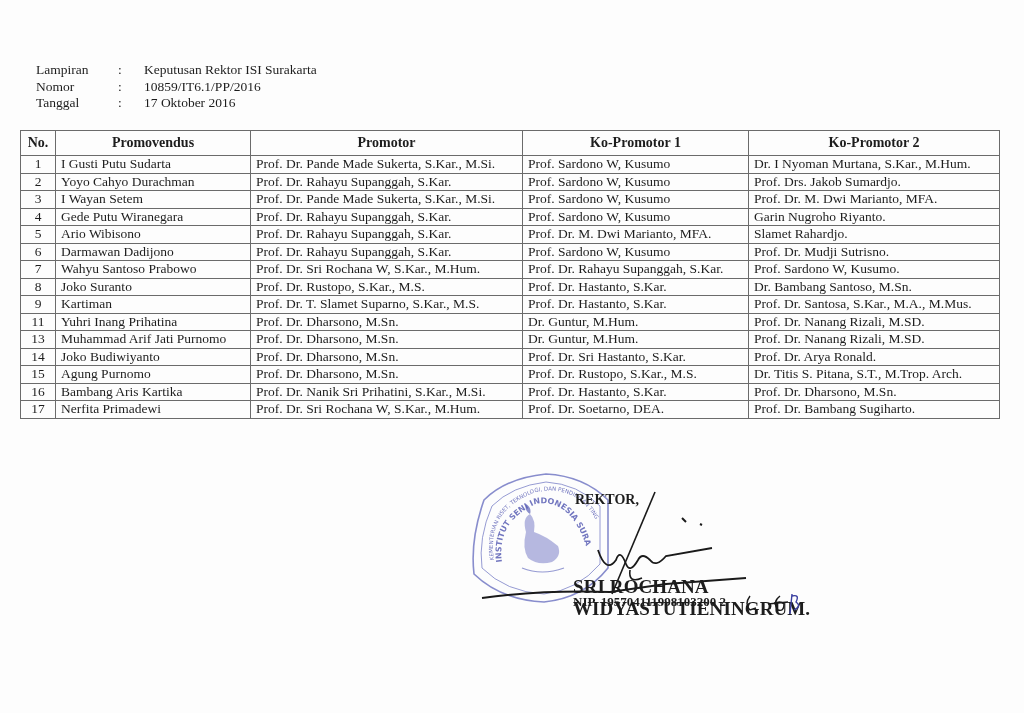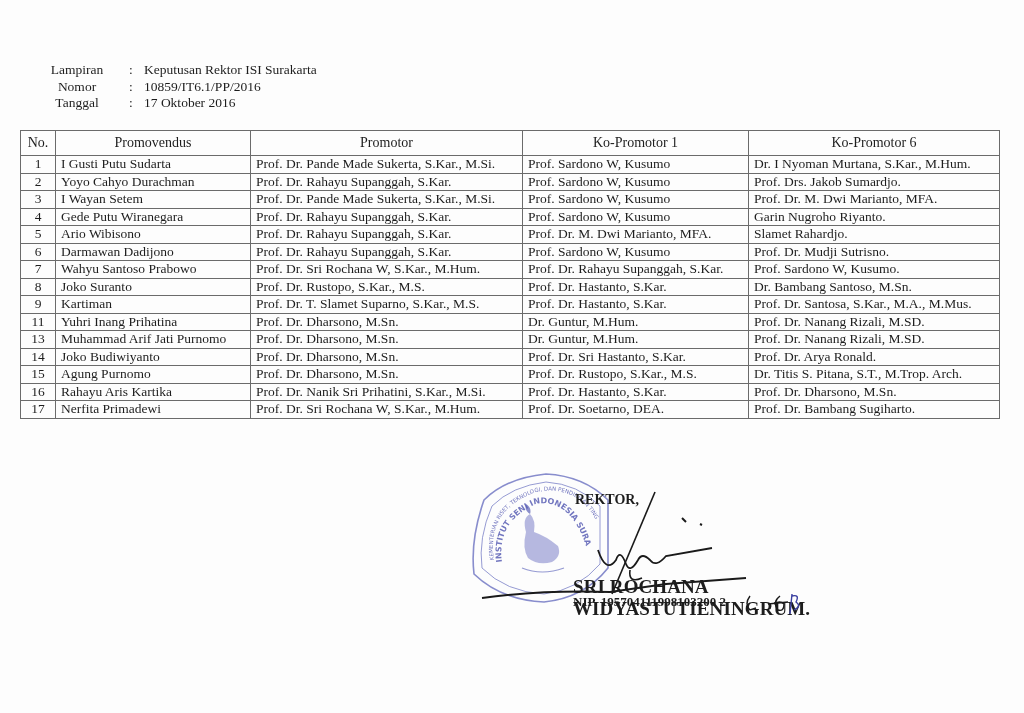--- a/index.html
+++ b/index.html
@@ -18,21 +18,20 @@
     }
     .header-meta {
       position: absolute;
       left: 36px;
       top: 62px;
       font-size: 13.5px;
       line-height: 16.5px;
     }
     .meta-row {
       display: flex;
-      text-align: center;
     }
     .meta-label {
       width: 82px;
     }
     .meta-colon {
       width: 26px;
     }
     table.main-table {
       position: absolute;
       left: 20px;
@@ -45,21 +44,21 @@
     table.main-table th,
     table.main-table td {
       border: 1px solid #6b6b6b;
       padding: 0 5px;
       white-space: nowrap;
       overflow: hidden;
       line-height: 16.5px;
       height: 16.5px;
     }
     table.main-table th {
-      font-weight: normal;
+      font-weight: bold;
       height: 24px;
       text-align: center;
       font-size: 14px;
     }
     table.main-table td.col-no {
       text-align: center;
       padding: 0;
     }
     col.c-no { width: 35px; }
     col.c-promovendus { width: 195px; }
@@ -146,21 +145,21 @@
       <col class="c-promotor">
       <col class="c-ko1">
       <col class="c-ko2">
   </colgroup>
   <thead>
     <tr>
       <th>No.</th>
       <th>Promovendus</th>
       <th>Promotor</th>
       <th>Ko-Promotor 1</th>
-      <th>Ko-Promotor 6</th>
+      <th>Ko-Promotor 2</th>
     </tr>
   </thead>
   <tbody id="table-body">
   <tr>
         <td class="col-no">1</td>
         <td>I Gusti Putu Sudarta</td>
         <td>Prof. Dr. Pande Made Sukerta, S.Kar., M.Si.</td>
         <td>Prof. Sardono W, Kusumo</td>
         <td>Dr. I Nyoman Murtana, S.Kar., M.Hum.</td>
       </tr>
@@ -243,21 +242,21 @@
       </tr>
       <tr>
         <td class="col-no">15</td>
         <td>Agung Purnomo</td>
         <td>Prof. Dr. Dharsono, M.Sn.</td>
         <td>Prof. Dr. Rustopo, S.Kar., M.S.</td>
         <td>Dr. Titis S. Pitana, S.T., M.Trop. Arch.</td>
       </tr>
       <tr>
         <td class="col-no">16</td>
-        <td>Rahayu Aris Kartika</td>
+        <td>Bambang Aris Kartika</td>
         <td>Prof. Dr. Nanik Sri Prihatini, S.Kar., M.Si.</td>
         <td>Prof. Dr. Hastanto, S.Kar.</td>
         <td>Prof. Dr. Dharsono, M.Sn.</td>
       </tr>
       <tr>
         <td class="col-no">17</td>
         <td>Nerfita Primadewi</td>
         <td>Prof. Dr. Sri Rochana W, S.Kar., M.Hum.</td>
         <td>Prof. Dr. Soetarno, DEA.</td>
         <td>Prof. Dr. Bambang Sugiharto.</td>

